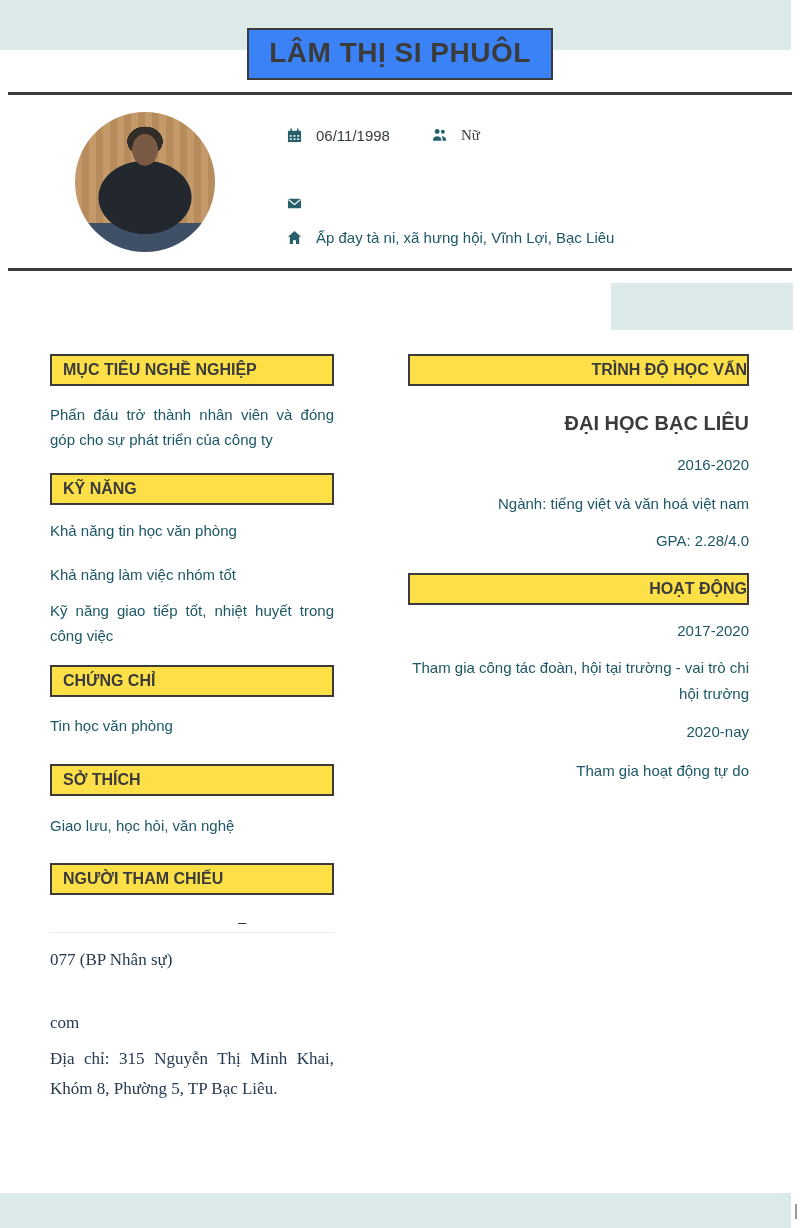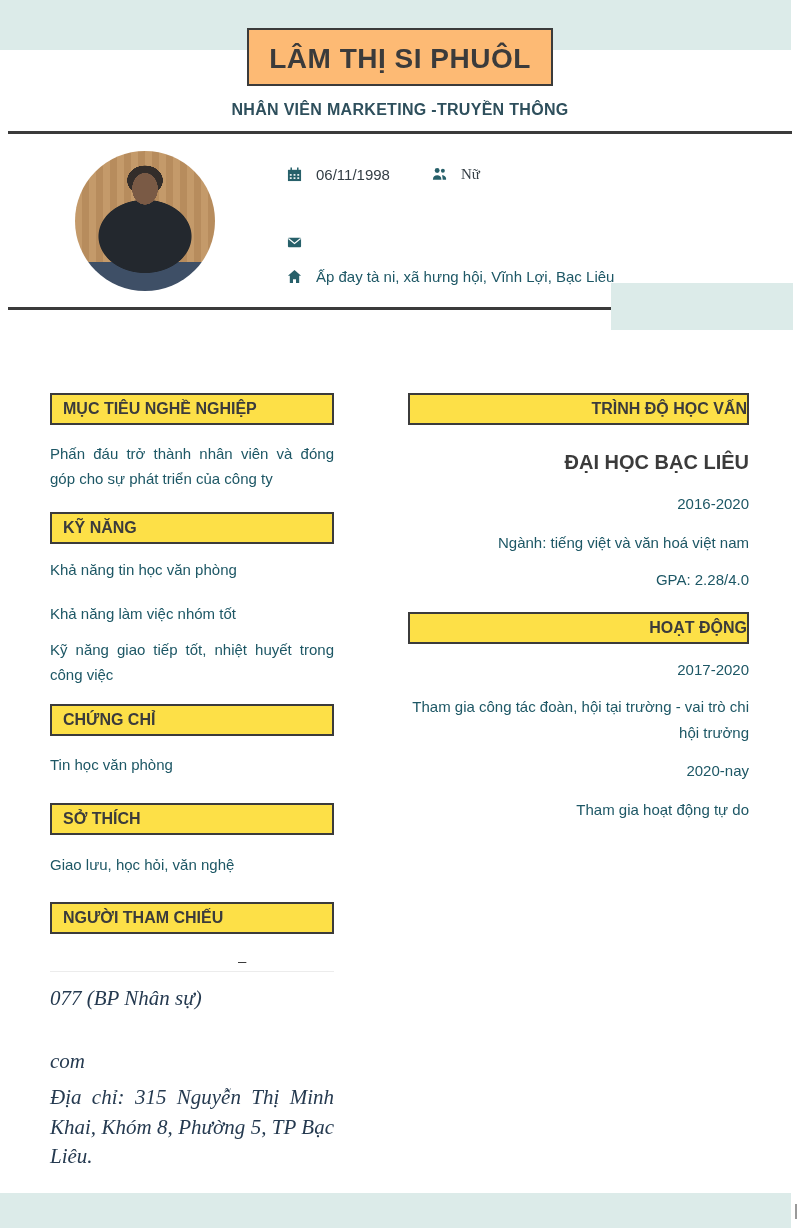--- a/index.html
+++ b/index.html
@@ -15,21 +15,21 @@
   }
 
   
   .band-top { position:absolute; top:0; left:0; width:791px; height:50px; background:var(--band,#dcebe9); }
   .band-bottom { position:absolute; top:1193px; left:0; width:791px; height:35px; background:var(--band,#dcebe9); }
   .accent-rect { position:absolute; top:283px; right:7px; width:182px; height:47px; background:var(--band,#dcebe9); z-index:3; }
   .scroll-tick { position:absolute; right:3px; top:1204px; width:2px; height:15px; background:#9a9a9a; }
 
   
   .name-wrap { position:relative; z-index:2; text-align:center; padding-top:28px; }
-  .name-box { display:inline-block; border:2px solid var(--ink,#3b3b3b); background:#fdba74; padding:13px 20px 9px; }
+  .name-box { display:inline-block; border:2px solid var(--ink,#3b3b3b); background:#3b82f6; padding:7px 20px 9px; }
   .name { font-size:28px; font-weight:bold; letter-spacing:.5px; color:var(--ink,#3b3b3b); }
   .subtitle { text-align:center; margin-top:15px; font-size:16px; font-weight:bold; letter-spacing:.3px; color:#2e4f5c; }
 
   .rule { height:3px; background:#3b3b3b; margin:0 8px; position:relative; z-index:2; }
   .rule1 { margin-top:12px; }
   .rule2 { margin-top:16px; }
 
   
   .profile-row { display:flex; margin-top:17px; padding-left:75px; height:140px; }
   .avatar {
@@ -72,21 +72,21 @@
   .skill-1 { margin-top:19px; }
   .skill-2 { margin-top:14px; }
   .skill-3 { margin-top:12px; }
   .hb-cert { margin-top:17px; }
   .cert-1 { margin-top:17px; }
   .hb-hobby { margin-top:25px; }
   .hobby-1 { margin-top:18px; }
   .hb-ref { margin-top:25px; }
 
   .ref-dashline { margin-top:18px; height:20px; padding-left:188px; font-size:15px; color:var(--ink,#3b3b3b); border-bottom:1px solid #ececec; }
-  .ref-serif { font-family:"Liberation Serif", serif; font-size:21px; color:var(--serif_ink,#253a50); line-height:29.5px;font-style:italic; }
+  .ref-serif { font-family:"Liberation Serif", serif; font-size:17px; color:var(--serif_ink,#253a50); line-height:29.5px; }
   .ref-phone { margin-top:12px; }
   .ref-email { margin-top:33px; }
   .ref-addr { margin-top:7px; }
 
   
   .edu-school { margin-top:26px; font-size:20px; font-weight:bold; color:var(--ink,#3b3b3b); }
   .edu-period { margin-top:18px; }
   .edu-major { margin-top:14px; }
   .edu-gpa { margin-top:13px; }
   .hb-act { margin-top:19px; }
@@ -102,21 +102,20 @@
 
   <div class="band-top"></div>
   <div class="band-bottom"></div>
   <div class="accent-rect"></div>
 
   <div class="name-wrap">
     <div class="name-box">
       <span class="name">LÂM THỊ SI PHUÔL</span>
     </div>
   </div>
-  <div class="subtitle">NHÂN VIÊN MARKETING -TRUYỀN THÔNG</div>
 
   <div class="rule rule1"></div>
 
   <div class="profile-row">
     <div class="avatar"></div>
     <div class="contact">
 
       <div class="contact-line">
         <span class="icon">
           <svg viewBox="0 0 16 16">

